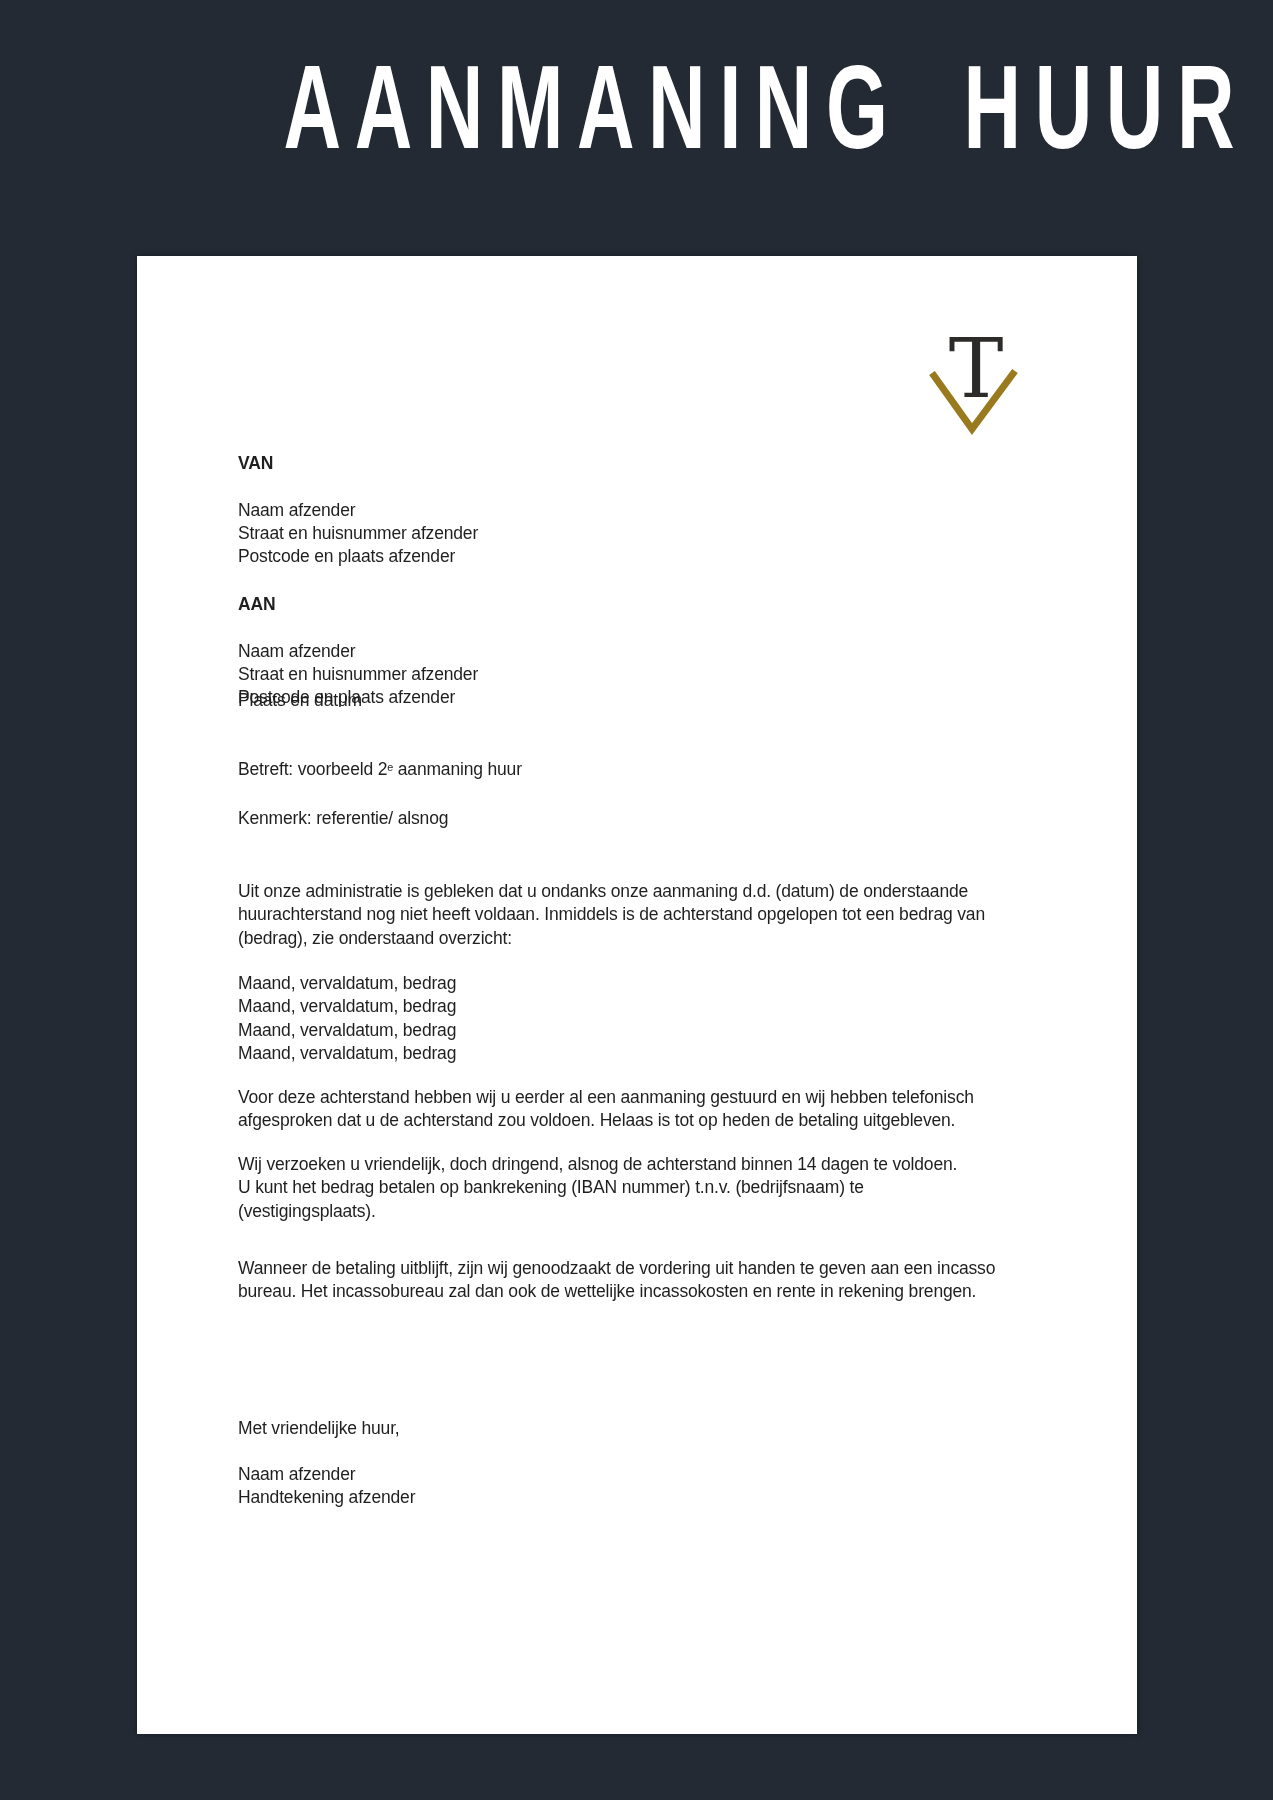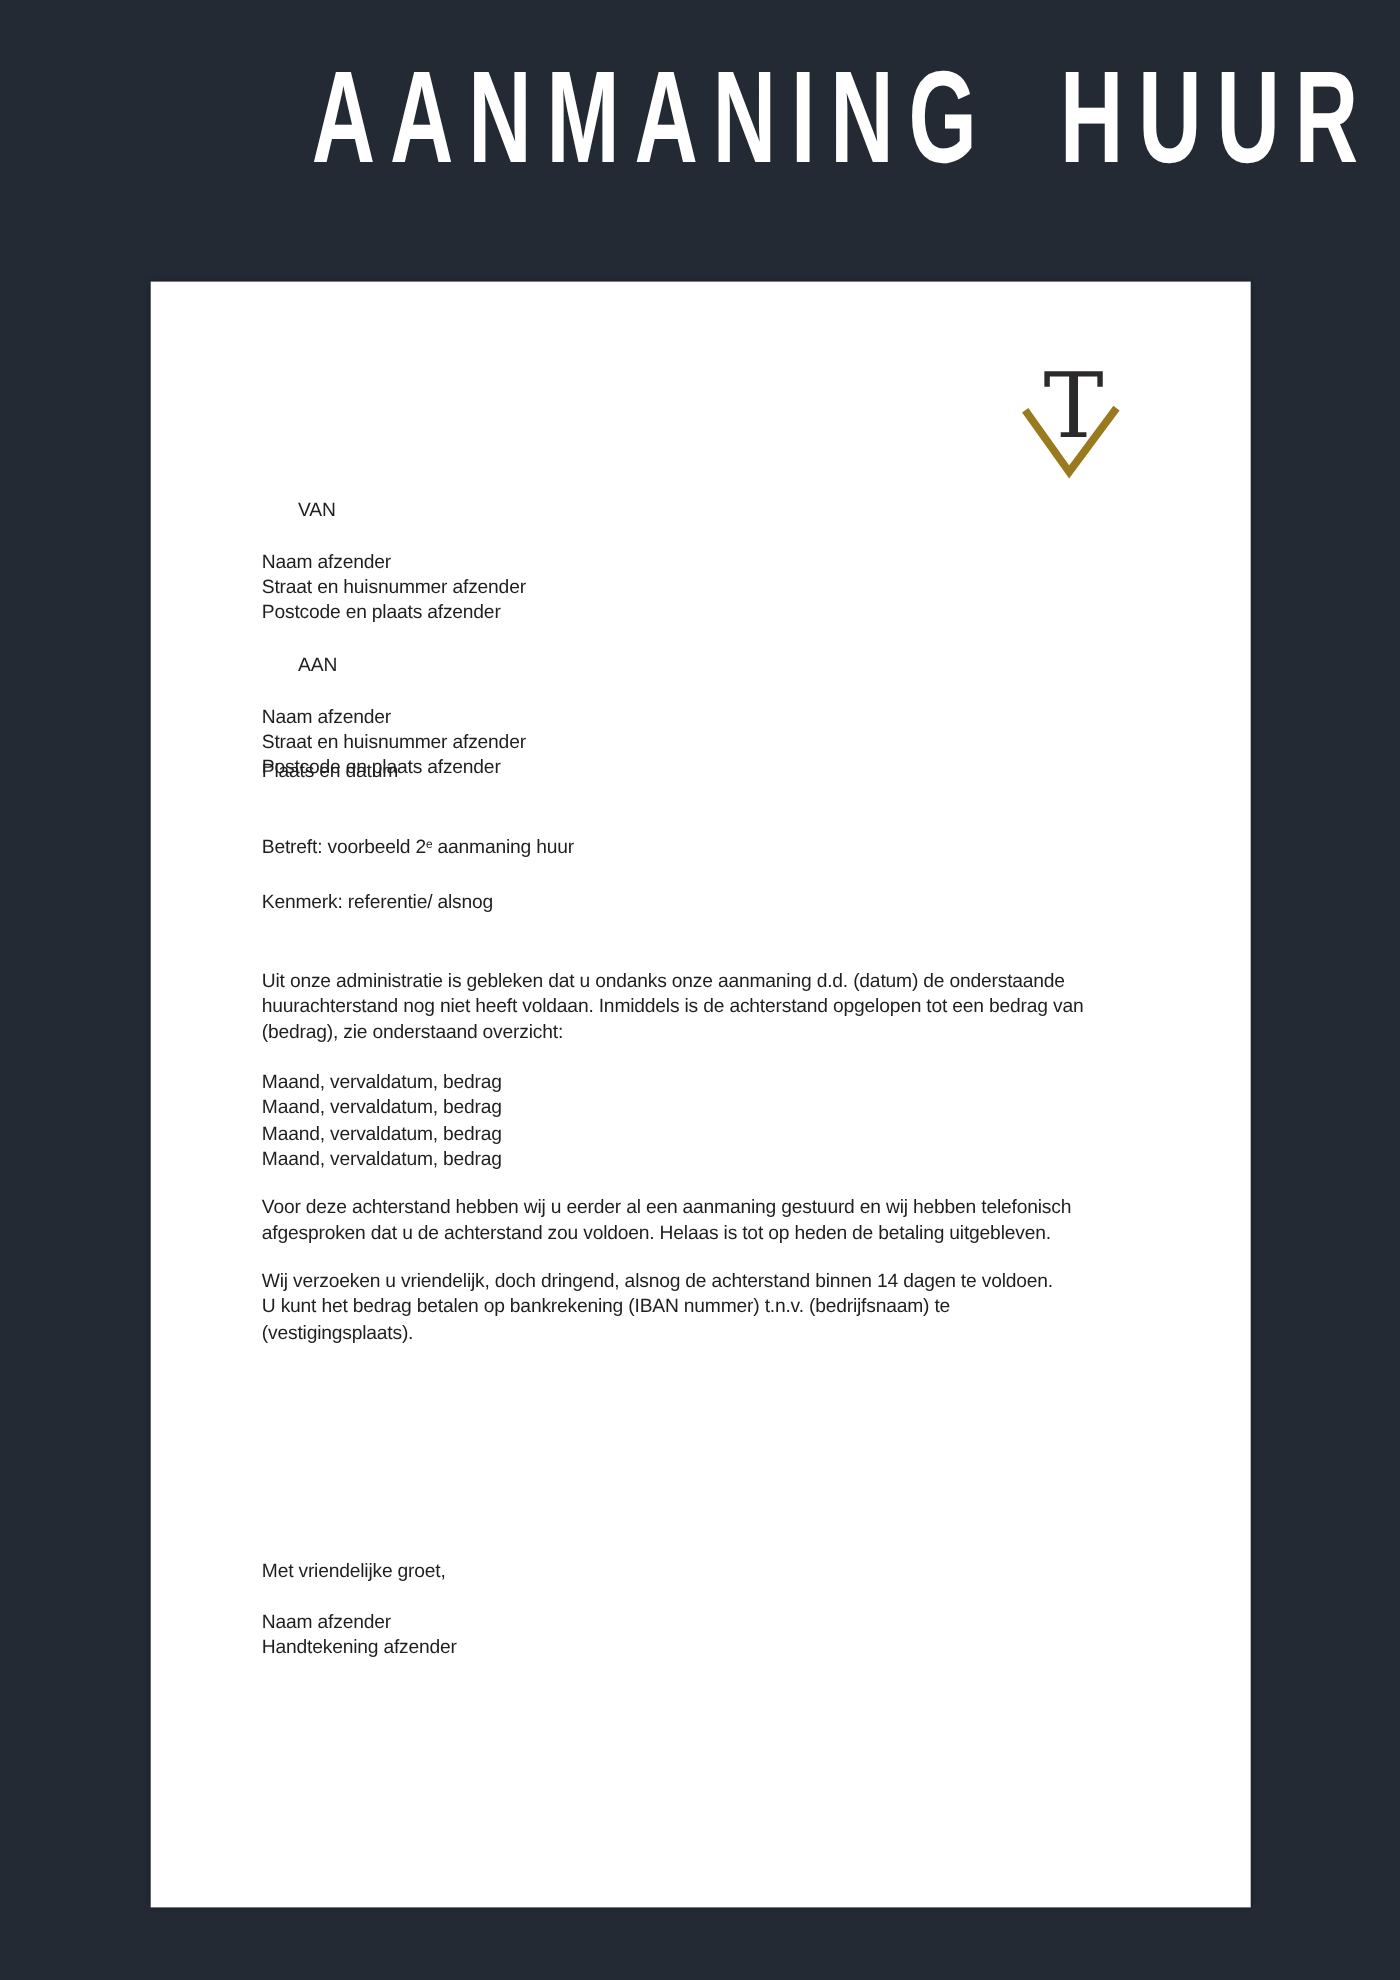--- a/index.html
+++ b/index.html
@@ -46,21 +46,21 @@
   .tblock{
     position:absolute;
     left:101px;
     width:810px;
     font-size:17.5px;
     line-height:23.3px;
     letter-spacing:-0.01em;
     color:#1f1f1f;
     white-space:pre-line;
   }
-  .tblock .b{font-weight:400;margin-left:33px;}
+  .tblock .b{font-weight:700;}
   .sup{
     font-size:0.62em;
     position:relative;
     top:-0.38em;
   }
 </style>
 </head>
 <body>
 
 <div class="banner">
@@ -105,20 +105,22 @@
 Maand, vervaldatum, bedrag
 Maand, vervaldatum, bedrag</div>
 
   <div class="tblock" style="top:830px">Voor deze achterstand hebben wij u eerder al een aanmaning gestuurd en wij hebben telefonisch
 afgesproken dat u de achterstand zou voldoen. Helaas is tot op heden de betaling  uitgebleven.</div>
 
   <div class="tblock" style="top:897px">Wij verzoeken u vriendelijk, doch dringend, alsnog de achterstand binnen 14 dagen te voldoen.
 U kunt het bedrag betalen op bankrekening (IBAN nummer) t.n.v. (bedrijfsnaam) te
 (vestigingsplaats).</div>
 
+  <div class="tblock" style="top:1001px">Wanneer de betaling uitblijft, zijn wij genoodzaakt de vordering uit handen te geven aan een incasso
+bureau. Het incassobureau zal dan ook de wettelijke incassokosten en rente in rekening brengen.</div>
 
 
-  <div class="tblock" style="top:1161px">Met vriendelijke groet,</div>
+  <div class="tblock" style="top:1161px">Met vriendelijke huur,</div>
 
   <div class="tblock" style="top:1207px">Naam afzender
 Handtekening afzender</div>
 
 </div>
 
 </body></html>

